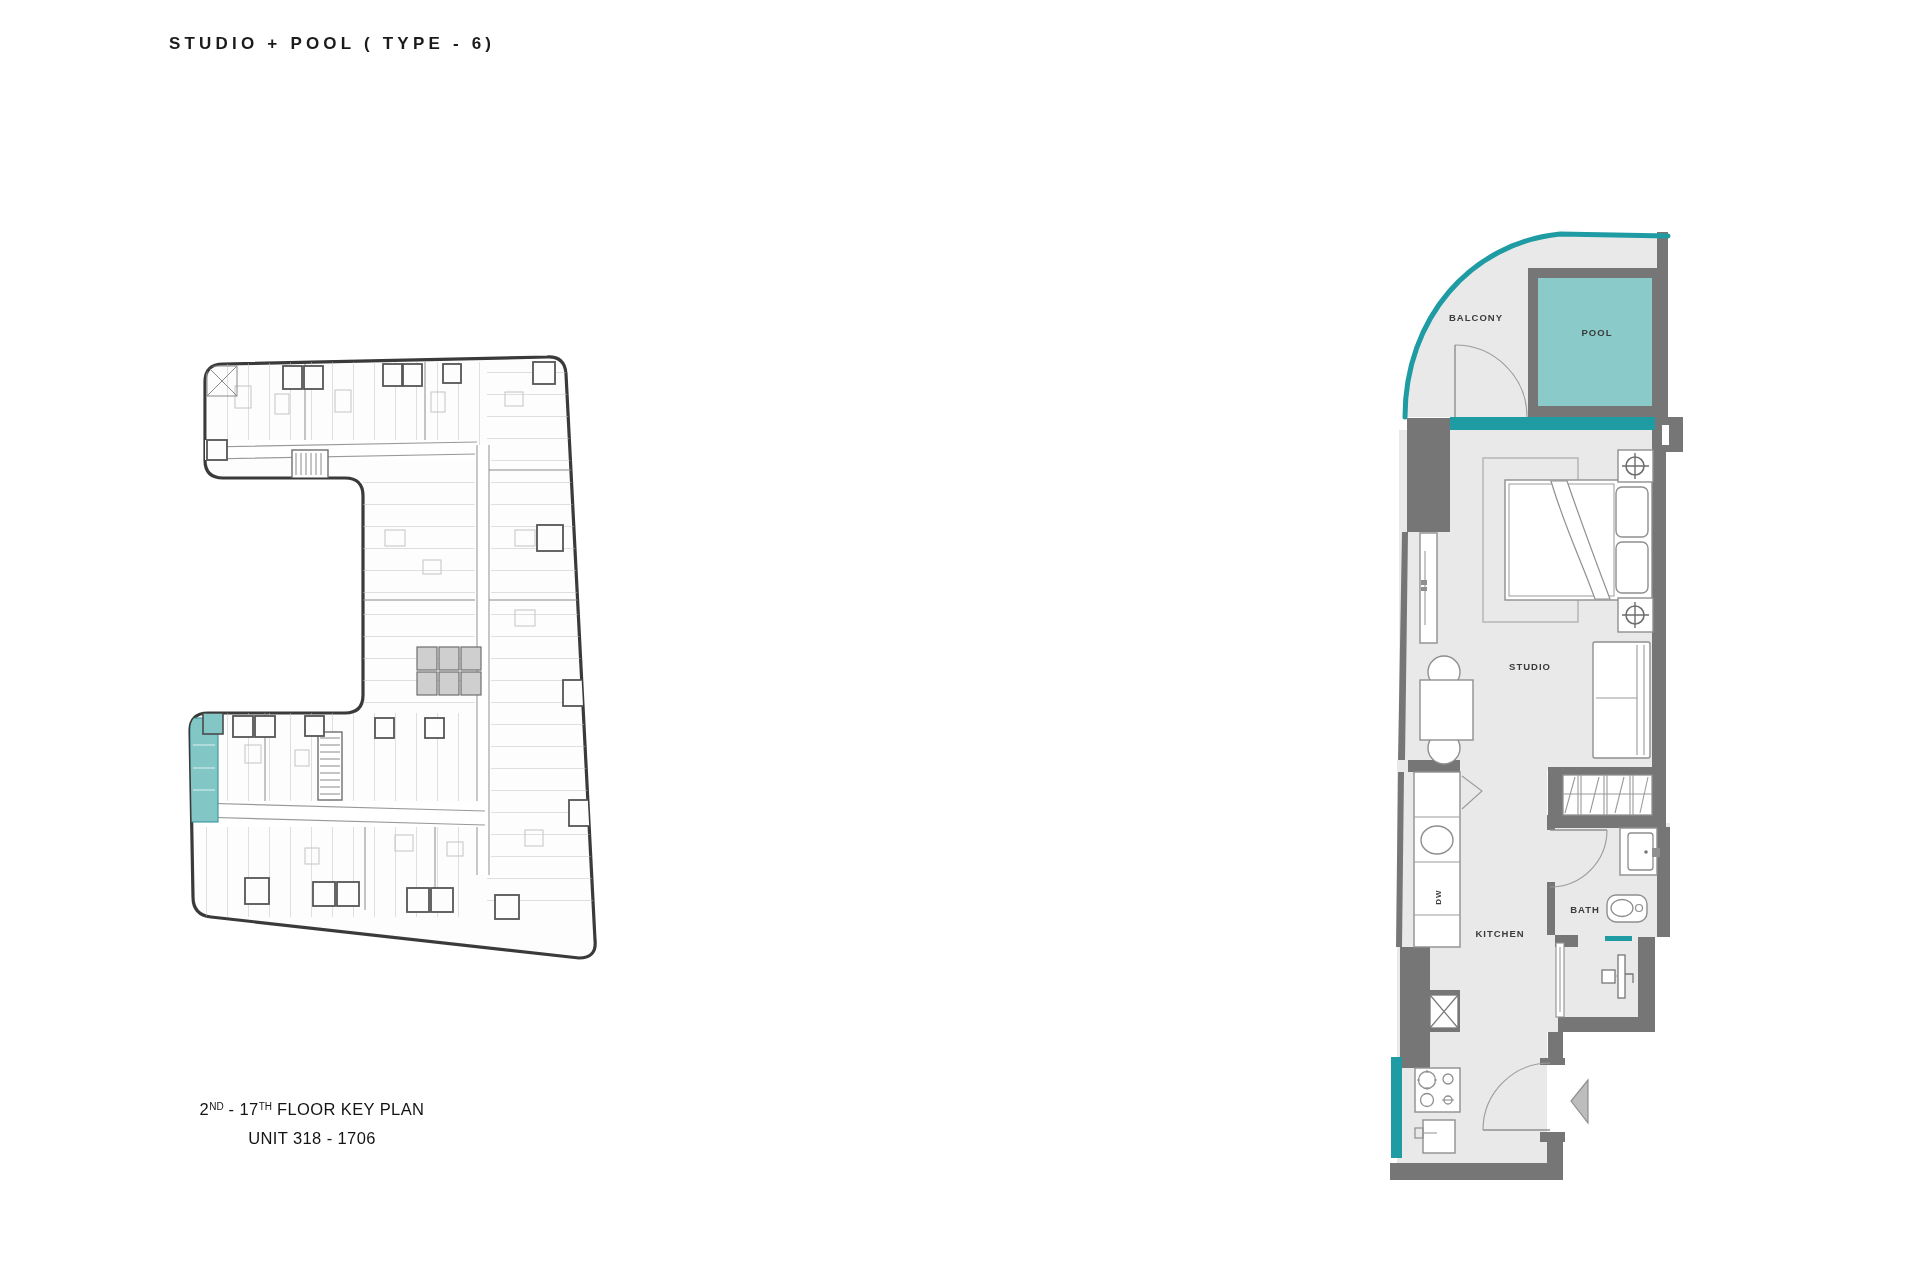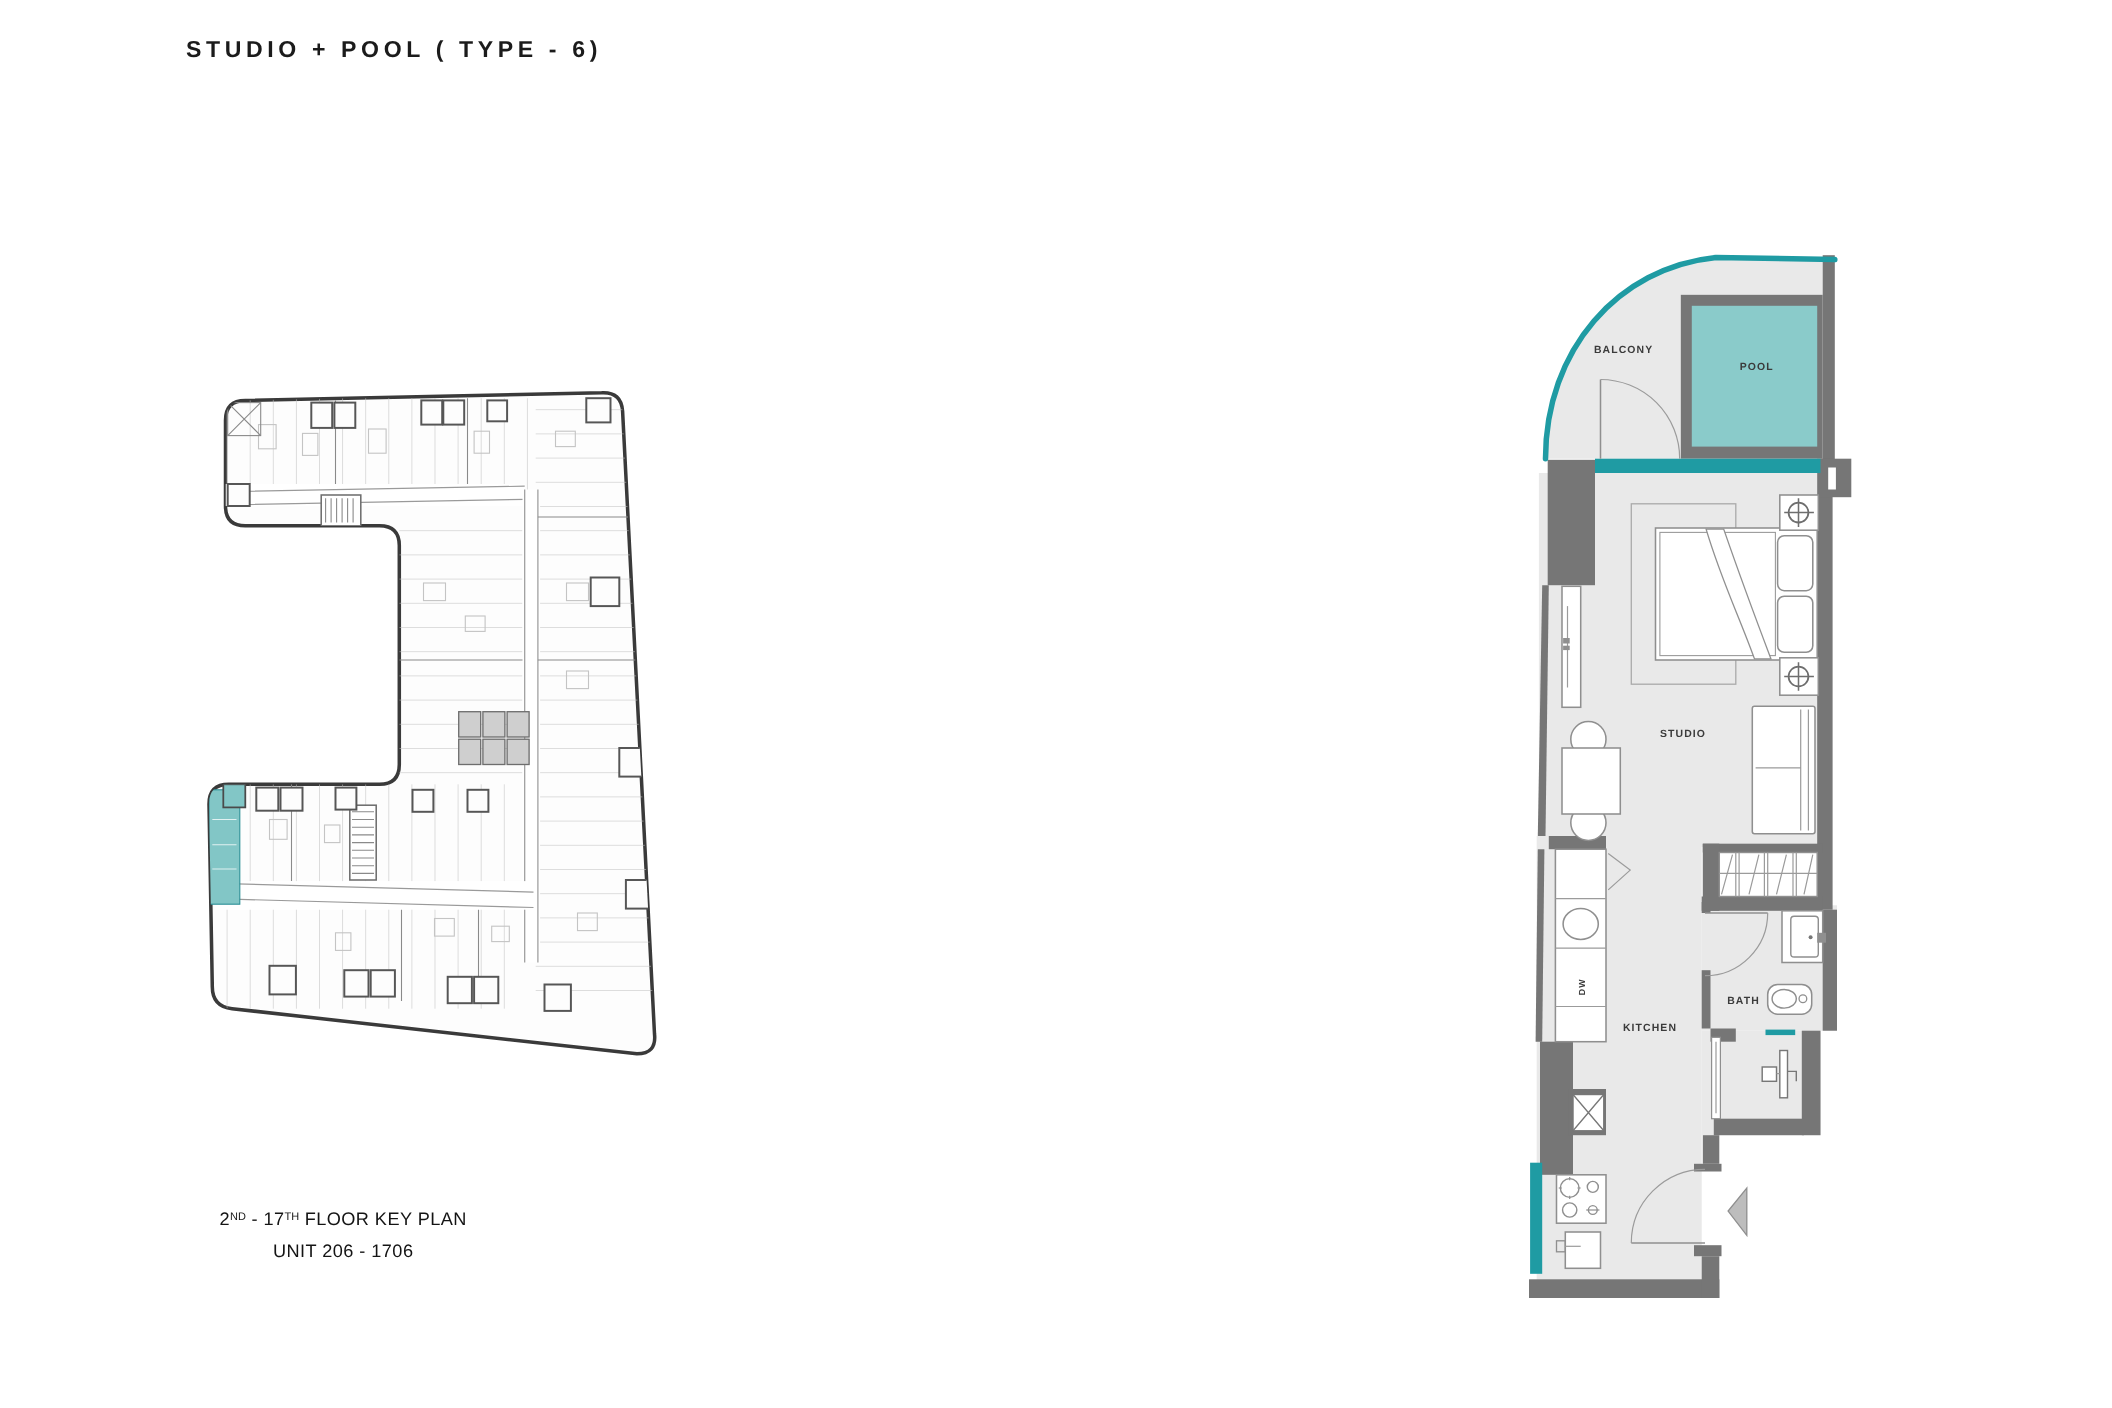--- a/index.html
+++ b/index.html
@@ -2,21 +2,21 @@
 <html><head>
 <meta charset="utf-8">
 <style>
   html,body{margin:0;padding:0;}
   body{
     width:1920px;height:1280px;background:#ffffff;
     font-family:"Liberation Sans",sans-serif;position:relative;overflow:hidden;
   }
   .abs{position:absolute;}
   #title{
-    left:169px;top:34px;font-size:21px;font-weight:600;letter-spacing:4.2px;
+    left:169px;top:34px;font-size:17px;font-weight:600;letter-spacing:4.2px;
     color:#1b1b1b;white-space:nowrap;
   }
   #caption{
     left:174px;top:1101px;width:276px;text-align:center;color:#141414;
     font-size:16.5px;letter-spacing:.4px;line-height:1;
   }
   #caption .sup{font-size:10px;position:relative;top:-5px;letter-spacing:0;}
   #caption .l2{margin-top:12px;}
   
   .w{fill:#767676;stroke:none;}
@@ -141,21 +141,21 @@
     <g>
       <rect x="5" y="368" width="28" height="104" stroke="#2d8f96" stroke-width="1" fill="#82c6c6"></rect>
       <path d="M8,395 H30 M8,418 H30 M8,440 H30" stroke="#eaf6f6" stroke-width="1" opacity="0.9"></path>
       <rect x="18" y="363" width="20" height="21" stroke="#4a4a4a" stroke-width="1.6" fill="#82c6c6"></rect>
     </g>
   </g>
 </svg>
 
 <div id="caption" class="abs">
   <div class="l1"><span>2</span><span class="sup">ND</span><span> - 17</span><span class="sup">TH</span><span> FLOOR KEY PLAN</span></div>
-  <div class="l2">UNIT 206 - 1706</div>
+  <div class="l2">UNIT 318 - 1706</div>
 </div>
 
 <svg class="abs" style="left:1385px;top:220px;" width="310" height="970" viewBox="0 0 310 970">
 
   <g>
     <path class="fl" d="M 20,197 C 20,100 85,24 175,15 L 272,15 L 272,48 L 143,48 L 143,197 Z"></path>
     <rect class="fl" x="14" y="210" width="254" height="340"></rect>
     <rect class="fl" x="12" y="540" width="150" height="418"></rect>
     <rect class="fl" x="163" y="547" width="105" height="61"></rect>
     <rect class="fl" x="162" y="603" width="123" height="114"></rect>

